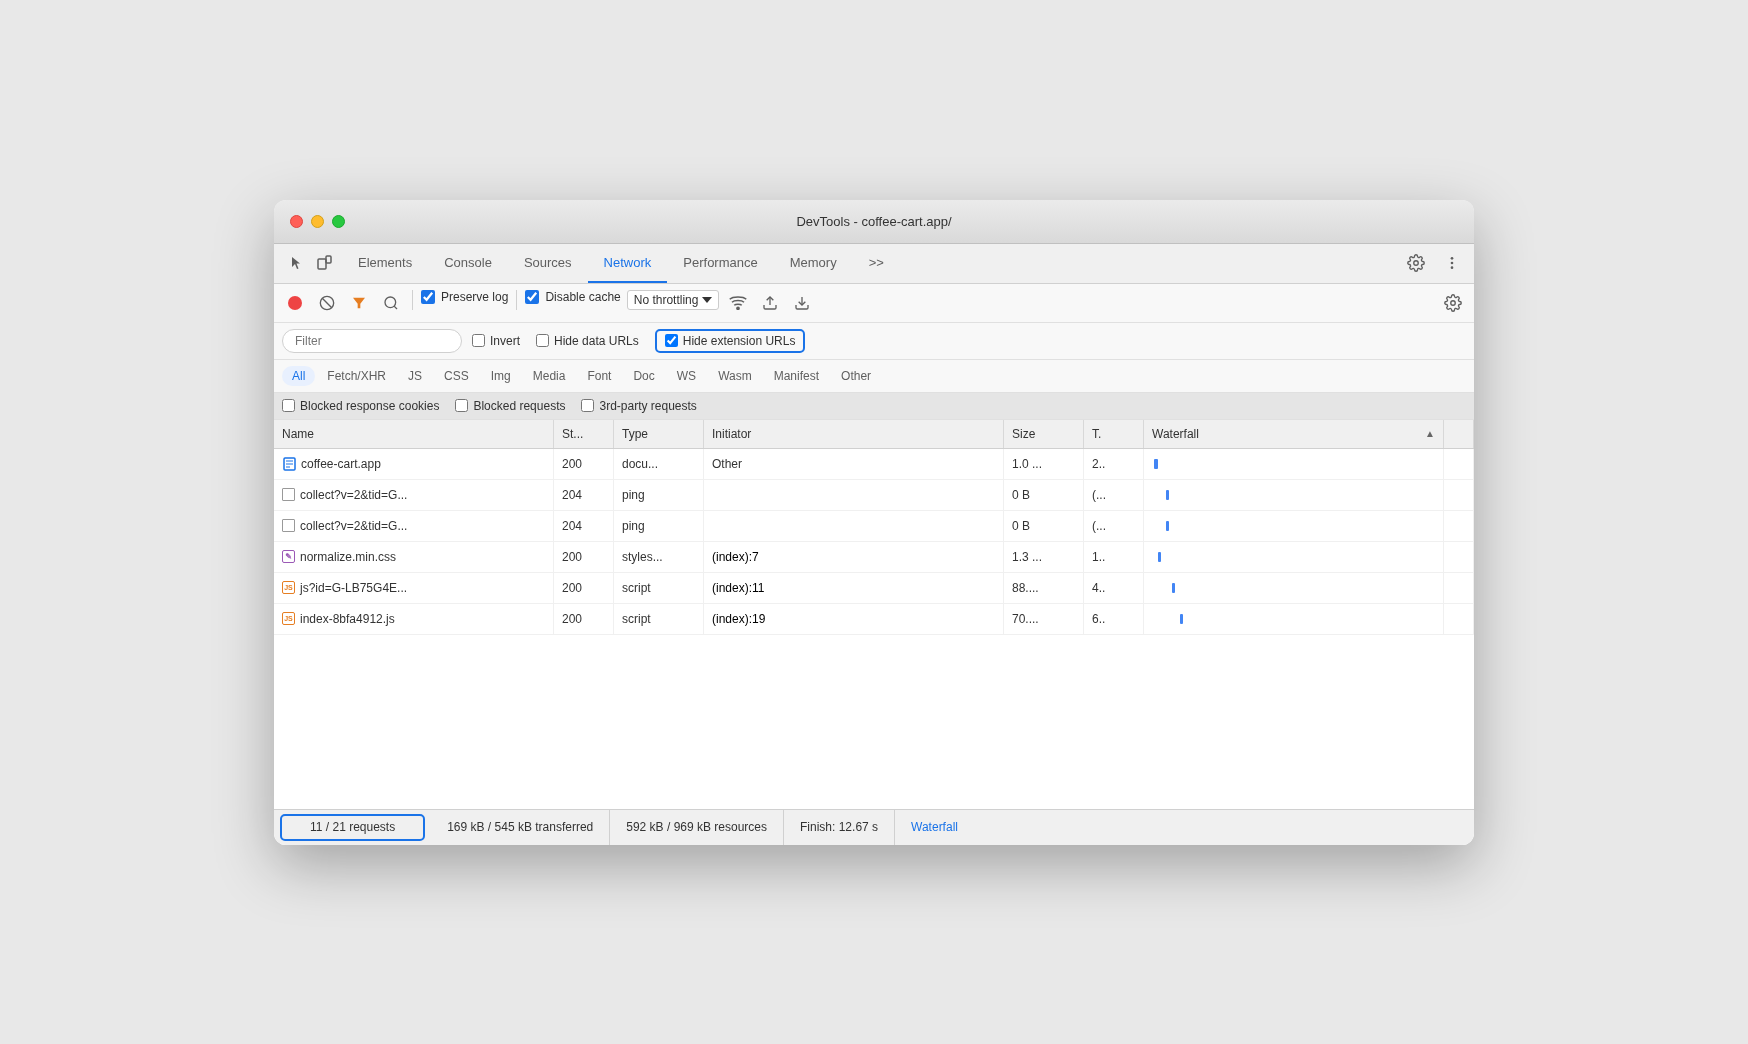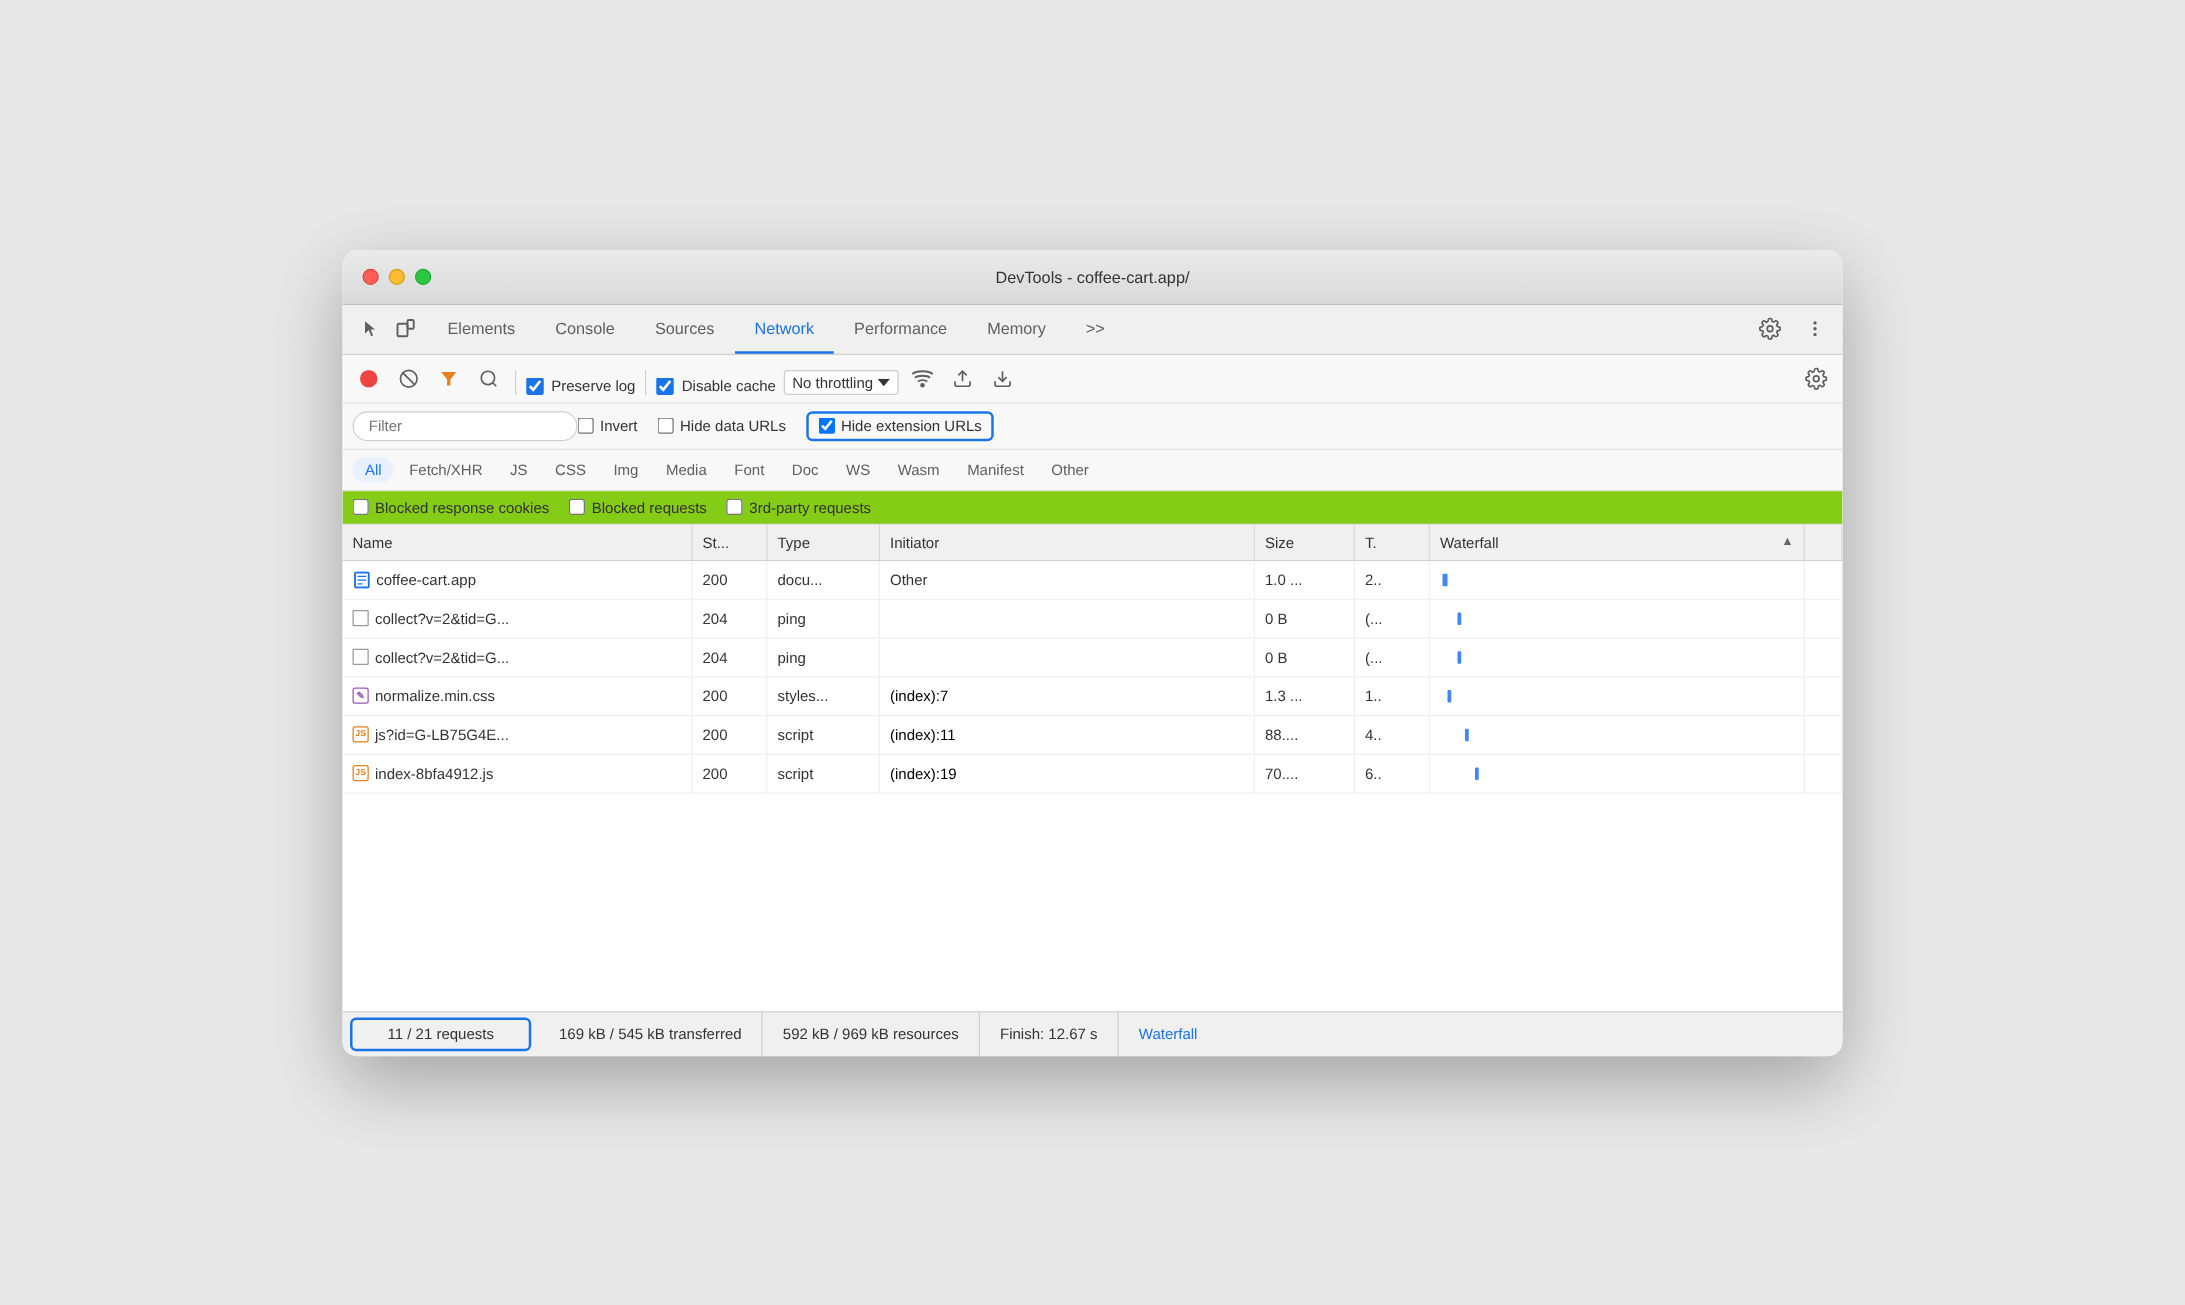--- a/index.html
+++ b/index.html
@@ -106,21 +106,21 @@
       display: flex;
       align-items: center;
       justify-content: center;
       color: #5f5f5f;
       font-size: 16px;
       cursor: pointer;
       border-radius: 4px;
     }
     .toolbar {
       display: flex;
-      align-items: flex-end;
+      align-items: flex-start;
       padding: 6px 8px;
       background: #f8f8f8;
       border-bottom: 1px solid #e0e0e0;
       gap: 6px;
       flex-wrap: wrap;
     }
     .toolbar-btn {
       width: 26px;
       height: 26px;
       display: flex;
@@ -161,20 +161,21 @@
       border: 1px solid #ccc;
       border-radius: 3px;
       background: white;
     }
     .filter-row {
       display: flex;
       align-items: center;
       padding: 6px 8px;
       background: #f8f8f8;
       border-bottom: 1px solid #e0e0e0;
+      gap: 10px;
     }
     .filter-input {
       border: 1px solid #d0d0d0;
       border-radius: 14px;
       padding: 4px 12px;
       font-size: 12px;
       width: 180px;
       background: white;
       outline: none;
     }
@@ -223,21 +224,21 @@
     }
     .type-btn.active {
       background: #e8f0fe;
       color: #1a73e8;
       font-weight: 500;
     }
     .extra-filters {
       display: flex;
       align-items: center;
       padding: 6px 8px;
-      background: #84cc16;
+      background: #e5e5e5;
       border-bottom: 1px solid #e0e0e0;
       gap: 16px;
     }
     .extra-filters label {
       display: flex;
       align-items: center;
       gap: 5px;
       font-size: 12px;
       color: #333;
       cursor: pointer;

